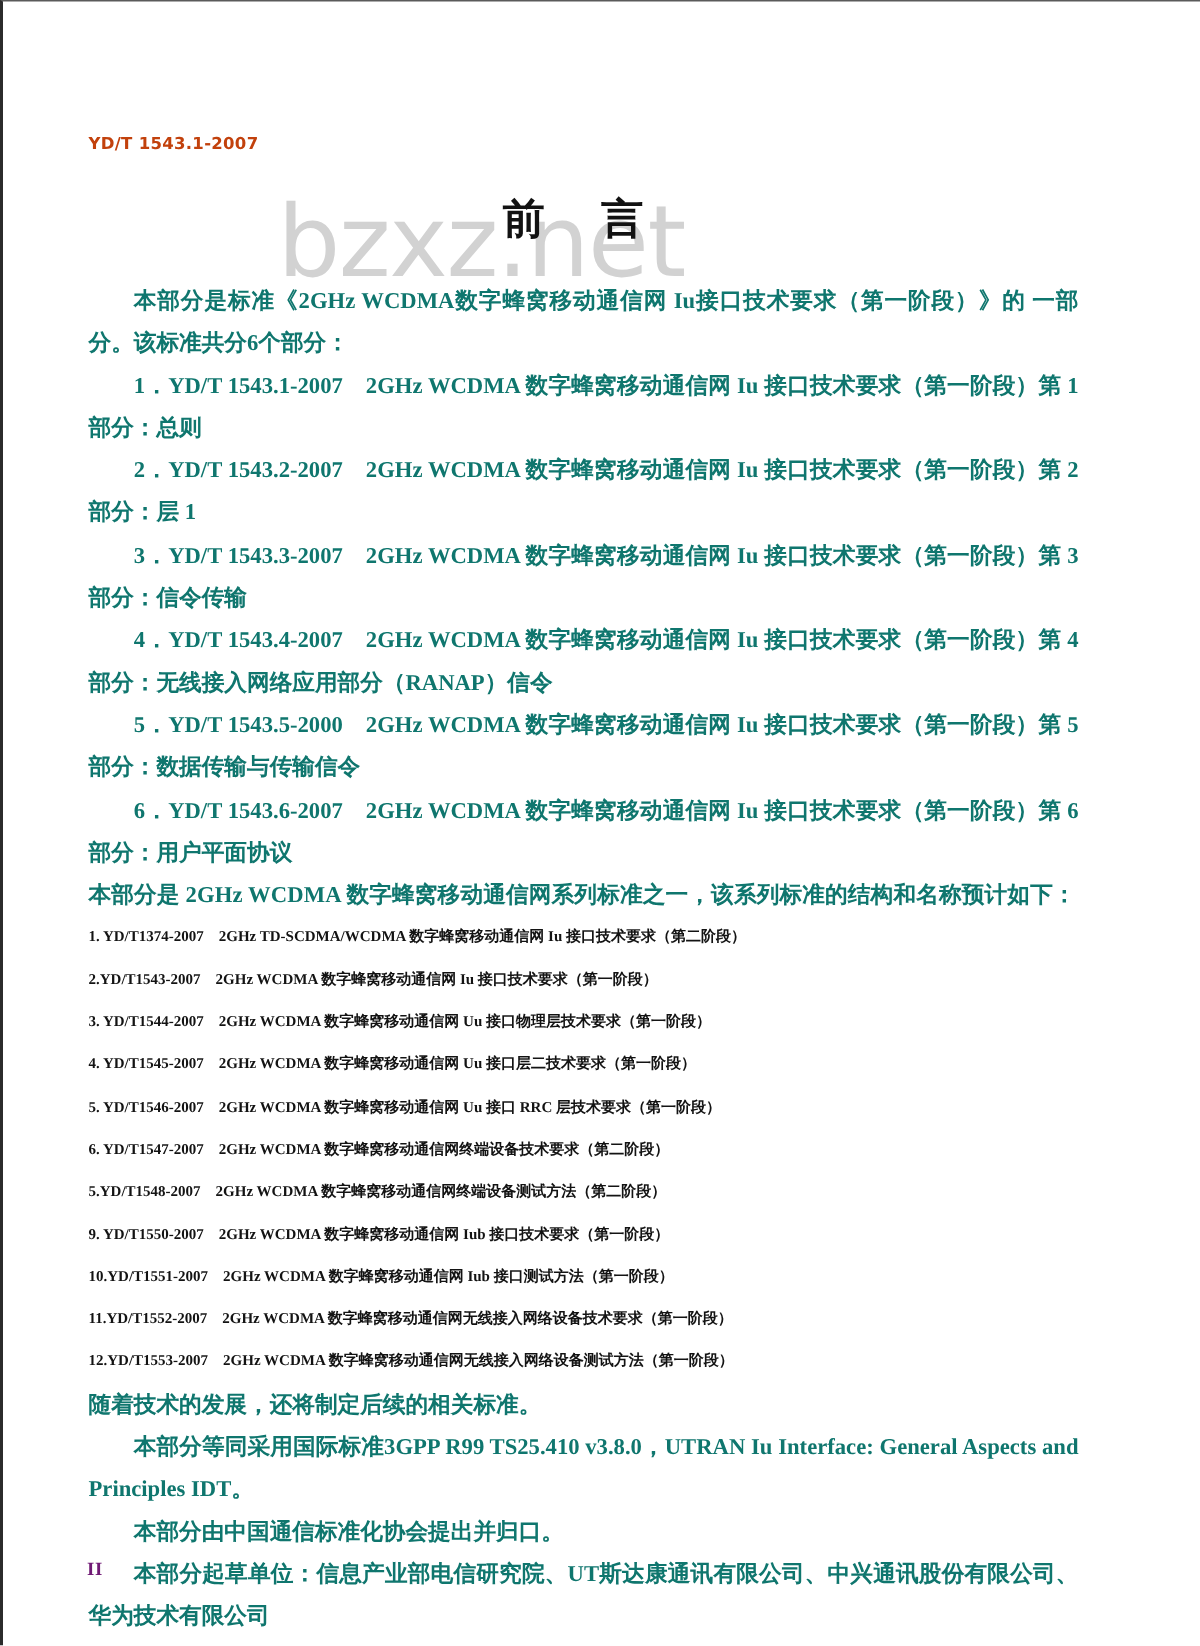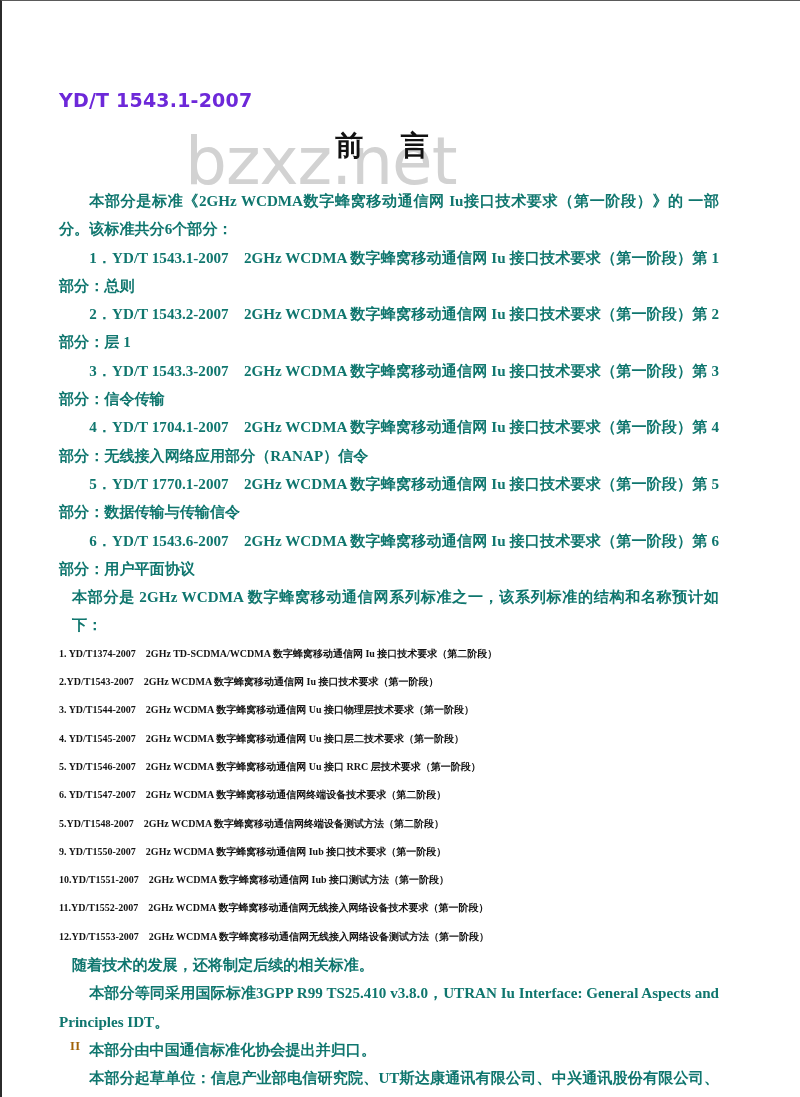--- a/index.html
+++ b/index.html
@@ -43,23 +43,23 @@
     z-index: 0;
     white-space: nowrap;
   }
 
   
   .doc-header {
     position: absolute;
     left: 57px;
     top: 88px;
     font-family: "DejaVu Sans", "Liberation Sans", sans-serif;
-    font-size: 19px;
+    font-size: 11px;
     font-weight: bold;
-    color: #6d28d9;
+    color: #c2410c;
     letter-spacing: 0.2px;
     z-index: 3;
   }
 
   
   .doc-title {
     position: absolute;
     left: 0;
     top: 126px;
     width: 760px;
@@ -89,44 +89,43 @@
     text-align: justify;
     text-justify: inter-ideograph;
     color: #0f766e;
     font-weight: 600;
   }
   p.indent2 {
     text-indent: 2em;
   }
   p.flat {
     text-indent: 0;
-    margin-left: 13px;
   }
   p.listline {
     margin: 0;
     font-size: 10px;
     line-height: 28.3px;
     text-indent: 0;
     white-space: nowrap;
     font-weight: 600;
     color: #131313;
   }
   .lead {
     letter-spacing: 0.1px;
   }
 
   
   .folio {
     position: absolute;
-    left: 68px;
+    left: 56px;
     top: 1038px;
     font-family: "Liberation Serif", "DejaVu Serif", serif;
     font-size: 12.5px;
     font-weight: bold;
-    color: #a16207;
+    color: #701a75;
     letter-spacing: 0.5px;
     z-index: 3;
   }
 </style>
 </head>
 <body>
 
 <div class="page">
   <div class="page-inner">
 
@@ -136,22 +135,22 @@
 
     <div class="doc-title">前 言</div>
 
     <div class="body-area">
 
       <p class="para indent2">本部分是标准《2GHz WCDMA数字蜂窝移动通信网 Iu接口技术要求（第一阶段）》的 一部分。该标准共分6个部分：</p>
 
       <p class="para indent2">1．YD/T 1543.1-2007　2GHz WCDMA 数字蜂窝移动通信网 Iu 接口技术要求（第一阶段）第 1 部分：总则</p>
       <p class="para indent2">2．YD/T 1543.2-2007　2GHz WCDMA 数字蜂窝移动通信网 Iu 接口技术要求（第一阶段）第 2 部分：层 1</p>
       <p class="para indent2">3．YD/T 1543.3-2007　2GHz WCDMA 数字蜂窝移动通信网 Iu 接口技术要求（第一阶段）第 3 部分：信令传输</p>
-      <p class="para indent2">4．YD/T 1704.1-2007　2GHz WCDMA 数字蜂窝移动通信网 Iu 接口技术要求（第一阶段）第 4 部分：无线接入网络应用部分（RANAP）信令</p>
-      <p class="para indent2">5．YD/T 1770.1-2007　2GHz WCDMA 数字蜂窝移动通信网 Iu 接口技术要求（第一阶段）第 5 部分：数据传输与传输信令</p>
+      <p class="para indent2">4．YD/T 1543.4-2007　2GHz WCDMA 数字蜂窝移动通信网 Iu 接口技术要求（第一阶段）第 4 部分：无线接入网络应用部分（RANAP）信令</p>
+      <p class="para indent2">5．YD/T 1543.5-2000　2GHz WCDMA 数字蜂窝移动通信网 Iu 接口技术要求（第一阶段）第 5 部分：数据传输与传输信令</p>
       <p class="para indent2">6．YD/T 1543.6-2007　2GHz WCDMA 数字蜂窝移动通信网 Iu 接口技术要求（第一阶段）第 6 部分：用户平面协议</p>
 
       <p class="para flat lead">本部分是 2GHz WCDMA 数字蜂窝移动通信网系列标准之一，该系列标准的结构和名称预计如下：</p>
 
       <p class="listline">1. YD/T1374-2007　2GHz TD-SCDMA/WCDMA 数字蜂窝移动通信网 Iu 接口技术要求（第二阶段）</p>
       <p class="listline">2.YD/T1543-2007　2GHz WCDMA 数字蜂窝移动通信网 Iu 接口技术要求（第一阶段）</p>
       <p class="listline">3. YD/T1544-2007　2GHz WCDMA 数字蜂窝移动通信网 Uu 接口物理层技术要求（第一阶段）</p>
       <p class="listline">4. YD/T1545-2007　2GHz WCDMA 数字蜂窝移动通信网 Uu 接口层二技术要求（第一阶段）</p>
       <p class="listline">5. YD/T1546-2007　2GHz WCDMA 数字蜂窝移动通信网 Uu 接口 RRC 层技术要求（第一阶段）</p>
       <p class="listline">6. YD/T1547-2007　2GHz WCDMA 数字蜂窝移动通信网终端设备技术要求（第二阶段）</p>

